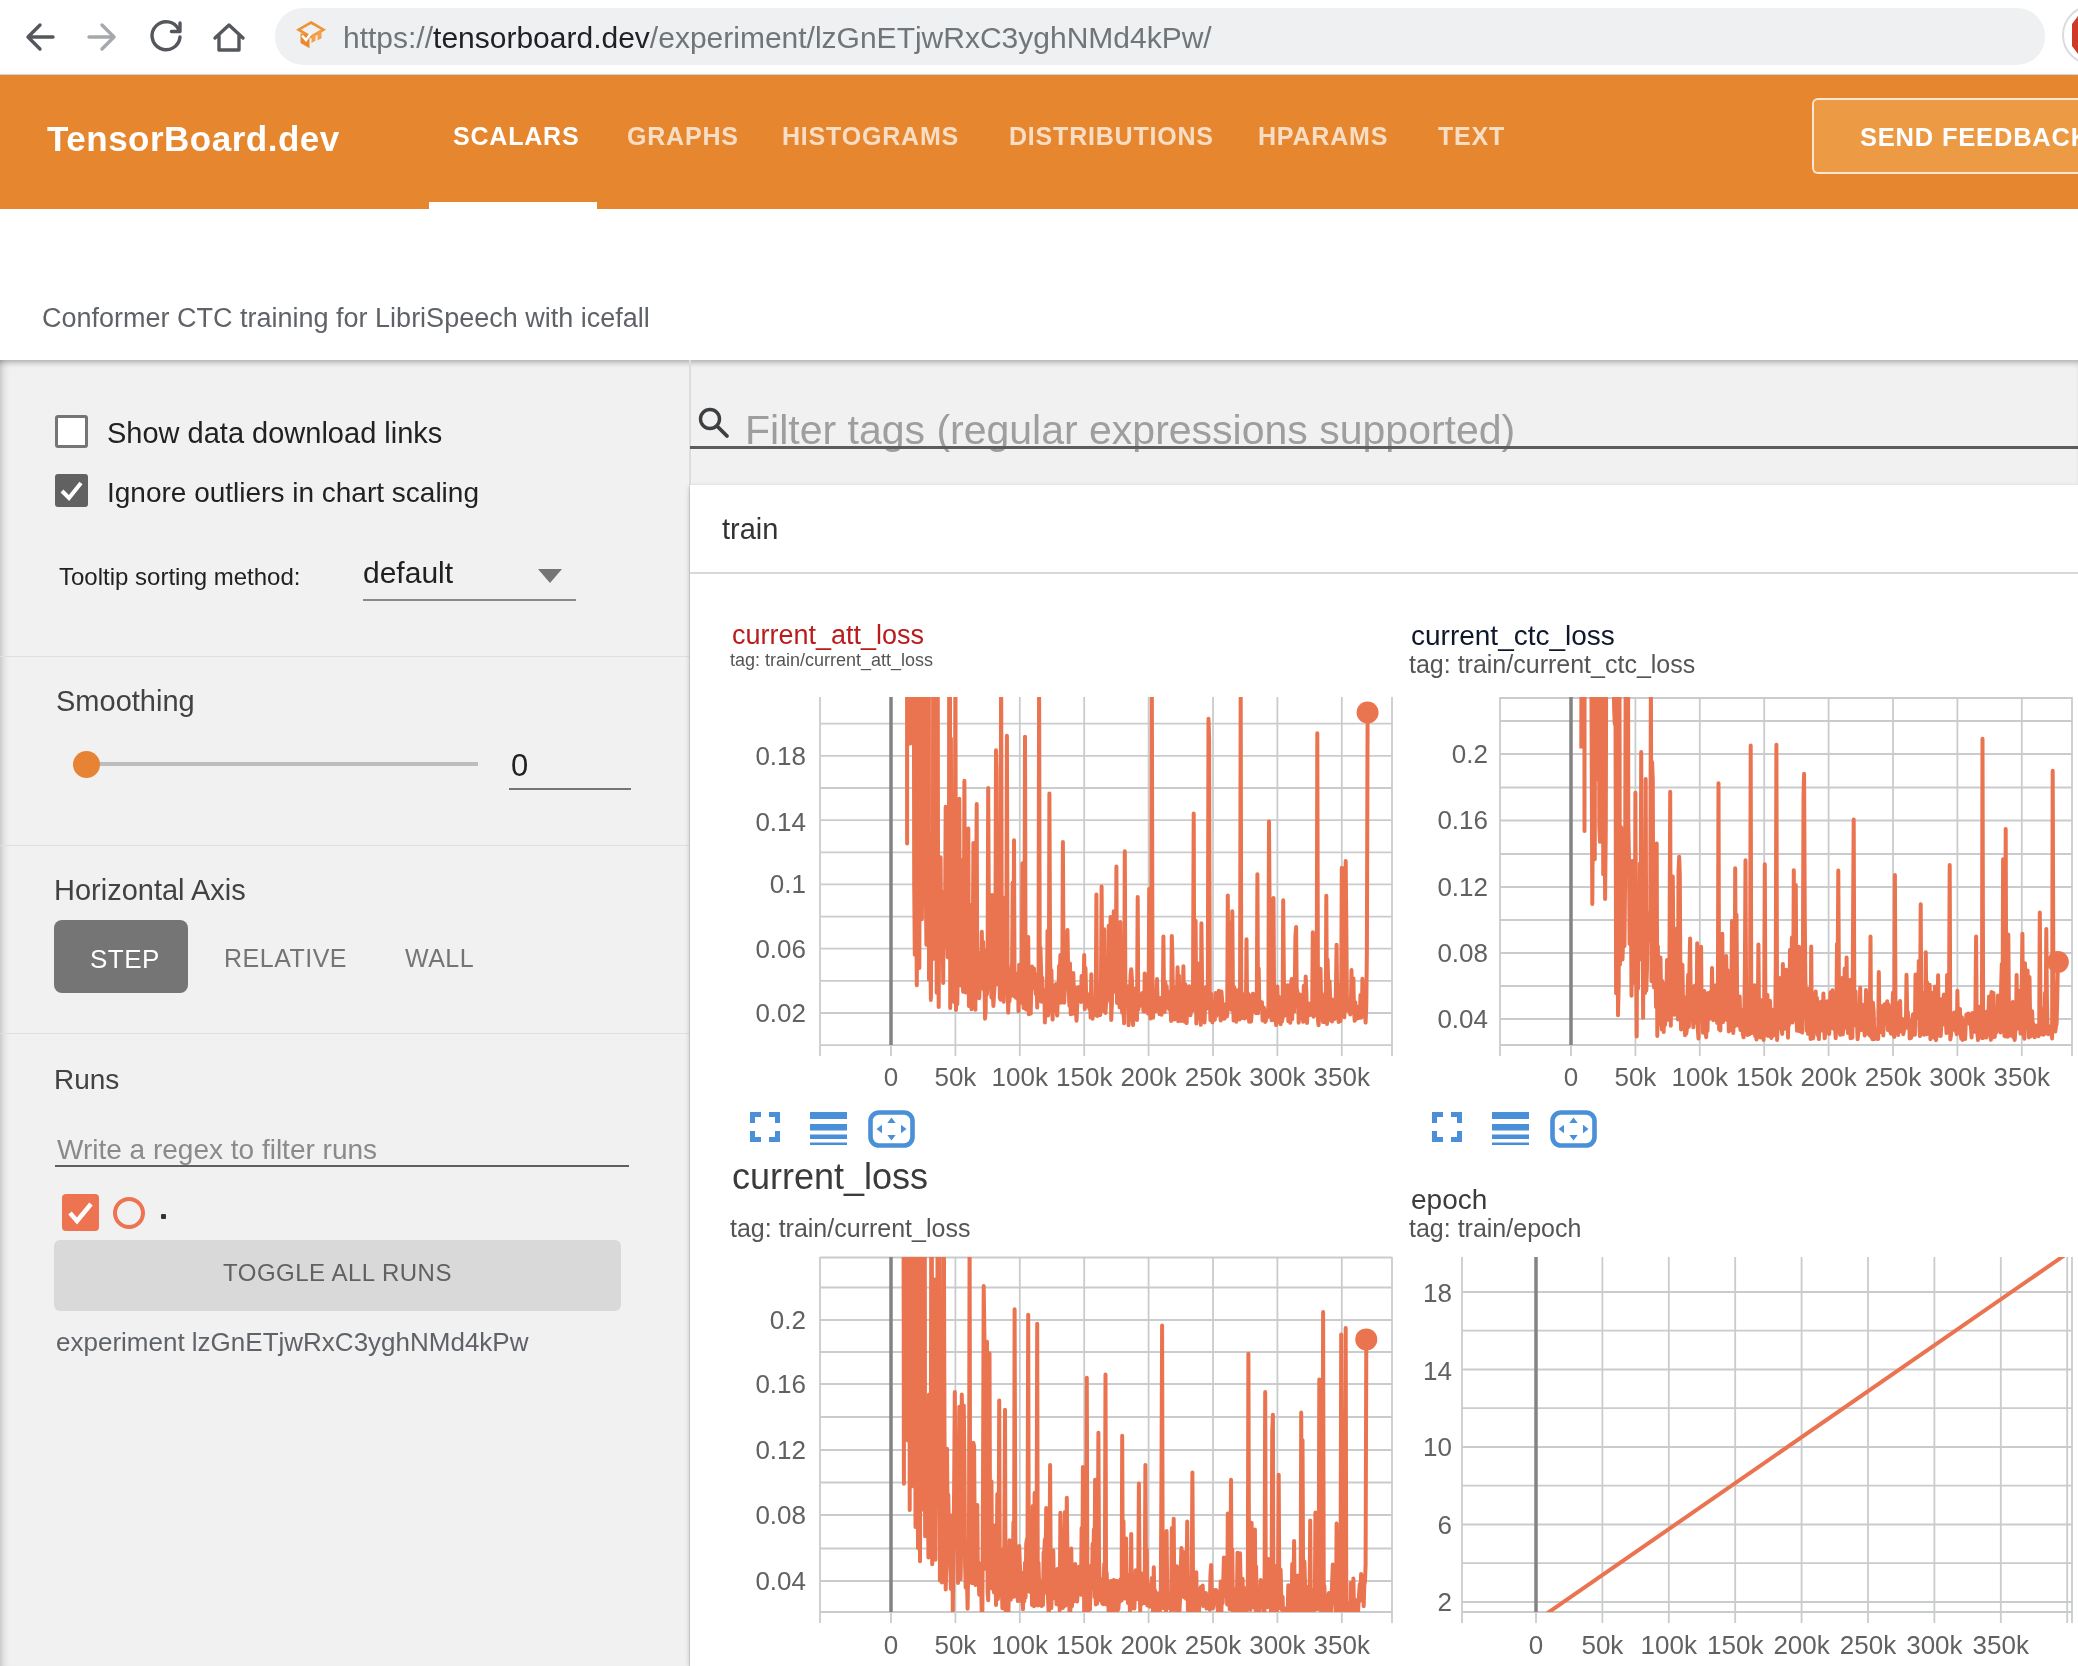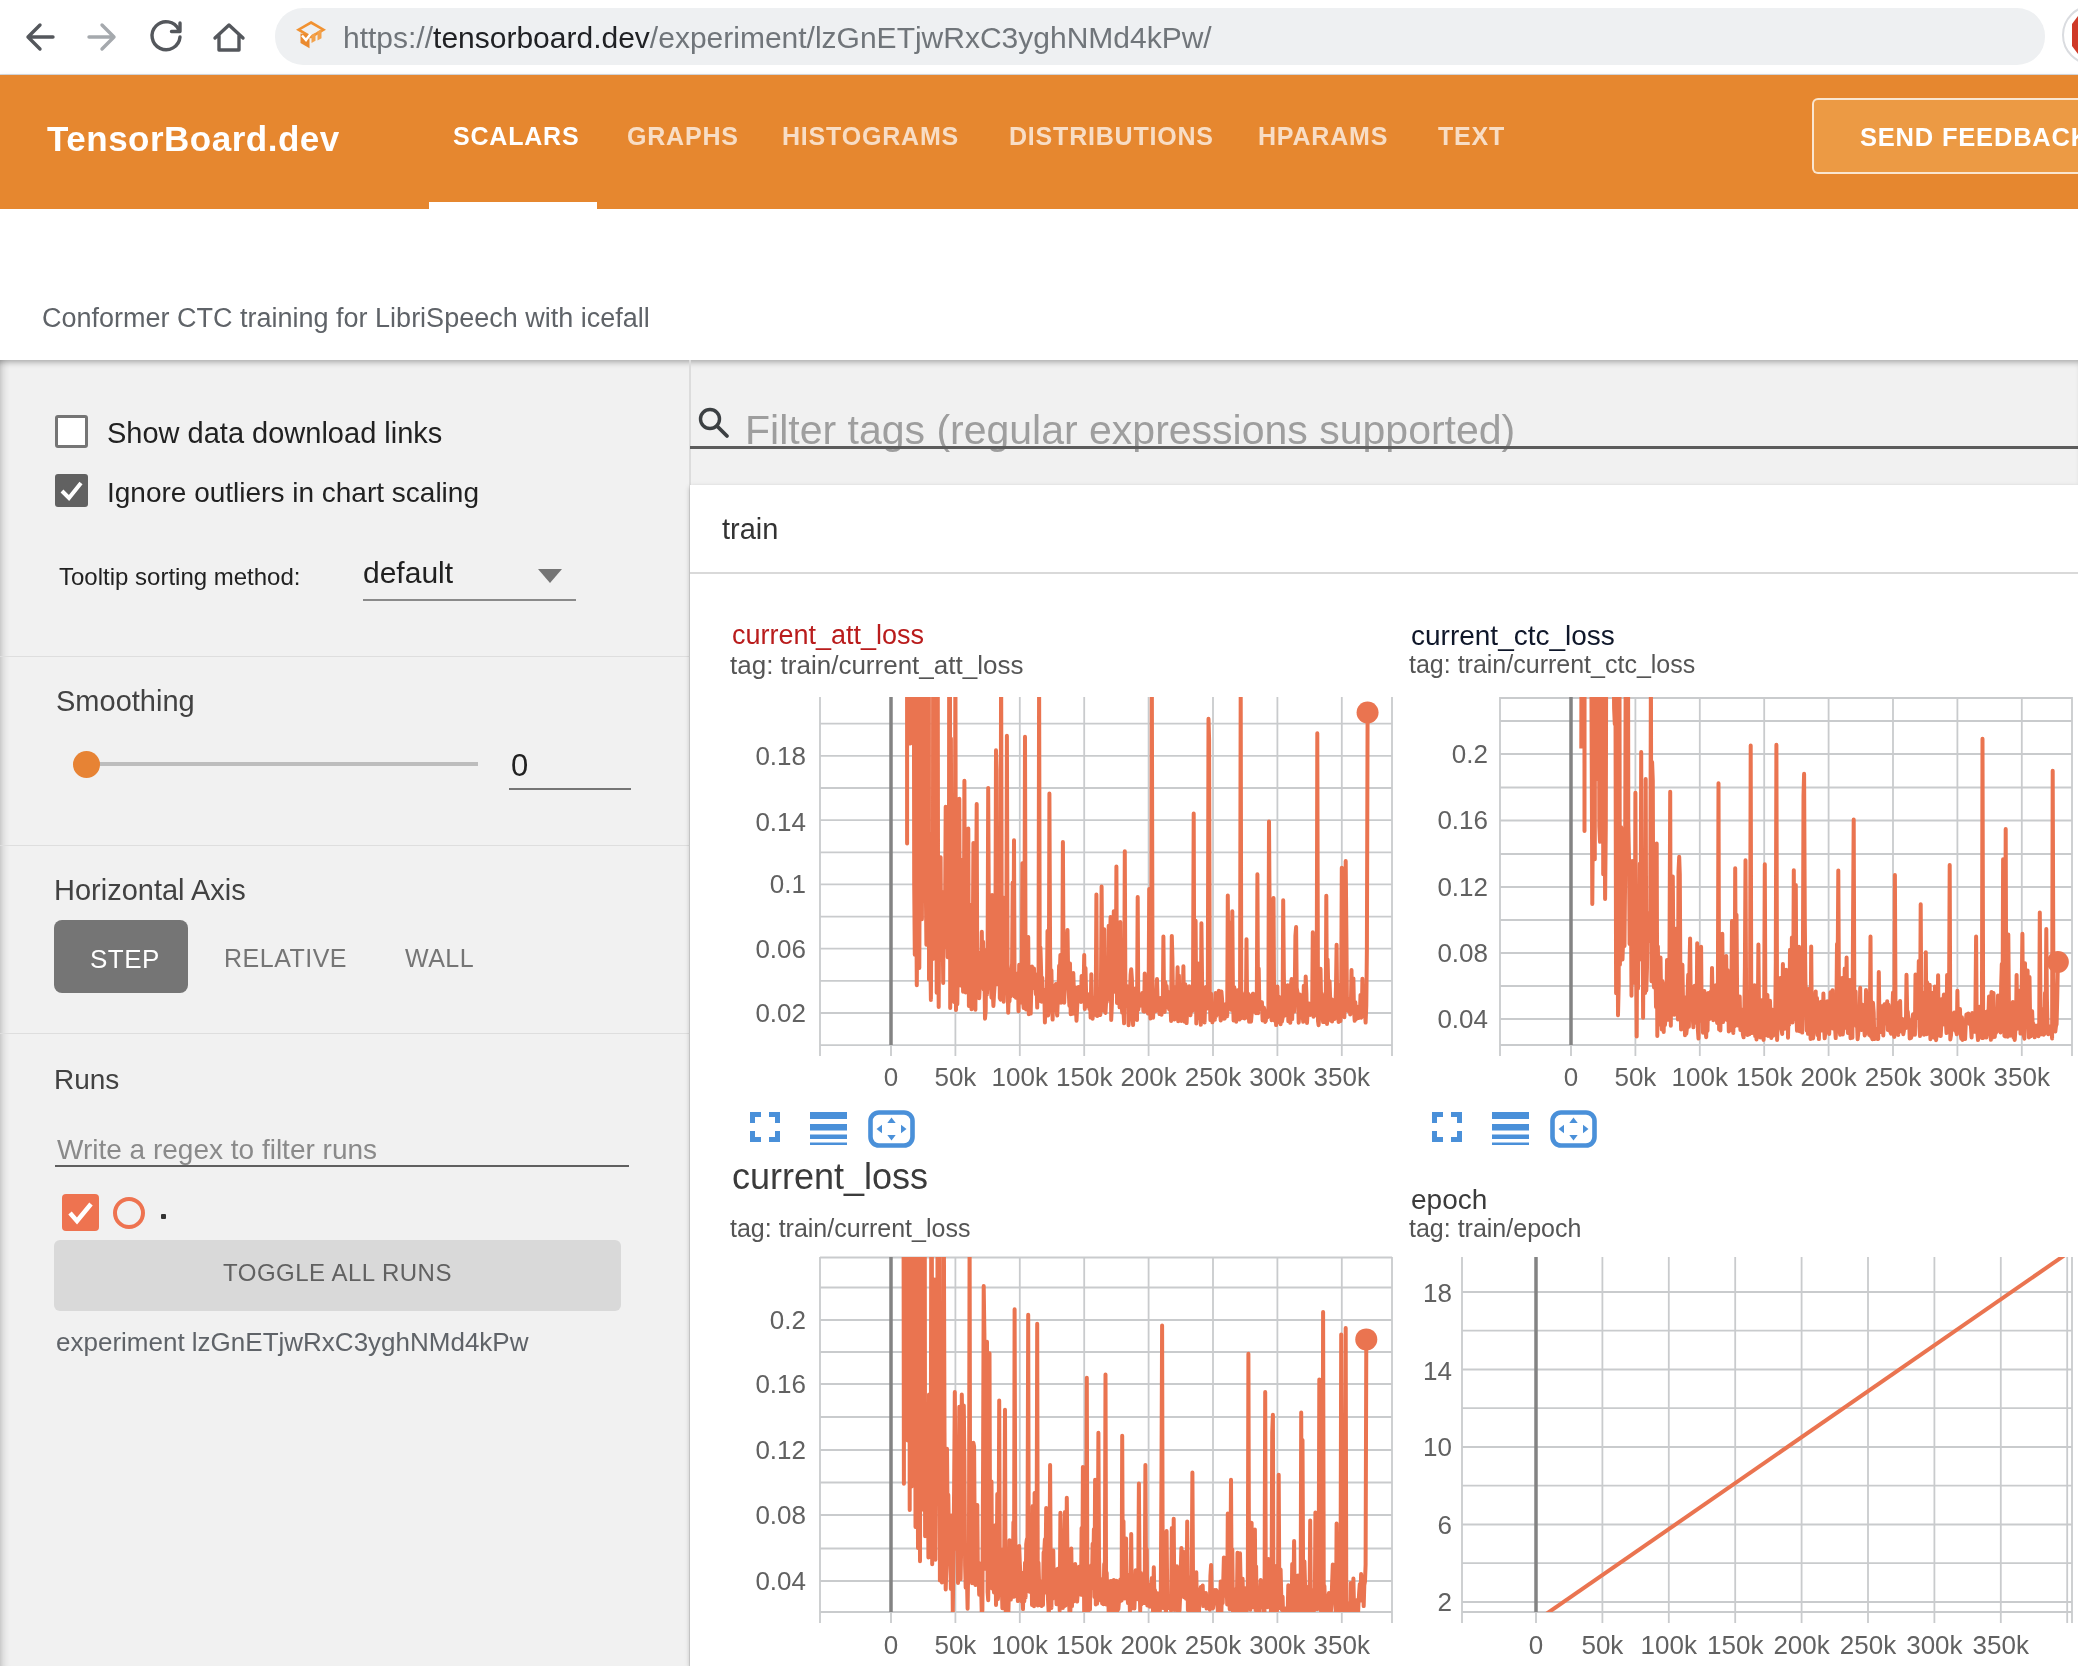--- a/index.html
+++ b/index.html
@@ -109,21 +109,21 @@
 <div class="abs" style="left:745px;top:407px;font-size:41px;color:#9e9e9e;">Filter tags (regular expressions supported)</div>
 <div class="abs" style="left:690px;top:446px;width:1388px;height:3px;background:#5c5c5c;"></div>
 
 
 <div class="abs" style="left:690px;top:485px;width:1388px;height:1181px;background:#fff;box-shadow:0 2px 5px rgba(0,0,0,0.25);"></div>
 <div class="abs" style="left:722px;top:513px;font-size:29px;color:#333;">train</div>
 <div class="abs" style="left:690px;top:572px;width:1388px;height:2px;background:#d9d9d9;"></div>
 
 
 <div class="abs" style="left:732px;top:620px;font-size:27px;color:#b91c1c;">current_att_loss</div>
-<div class="abs" style="left:730px;top:650px;font-size:26px;color:#555;">tag: train/current_att_loss</div>
+<div class="abs" style="left:730px;top:650px;font-size:18px;color:#555;">tag: train/current_att_loss</div>
 <div class="abs" style="left:1411px;top:620px;font-size:28px;color:#0f172a;">current_ctc_loss</div>
 <div class="abs" style="left:1409px;top:650px;font-size:25px;color:#555;">tag: train/current_ctc_loss</div>
 <div class="abs" style="left:732px;top:1156px;font-size:36px;color:#3b3b3b;">current_loss</div>
 <div class="abs" style="left:730px;top:1214px;font-size:25px;color:#555;">tag: train/current_loss</div>
 <div class="abs" style="left:1411px;top:1184px;font-size:28px;color:#3b3b3b;">epoch</div>
 <div class="abs" style="left:1409px;top:1214px;font-size:25px;color:#555;">tag: train/epoch</div>
 
 <svg style="position:absolute;left:700px;top:687px" width="702" height="429" viewBox="700 687 702 429">
     <clipPath id="cpa">
       <rect x="820" y="697" width="572" height="348"></rect>

